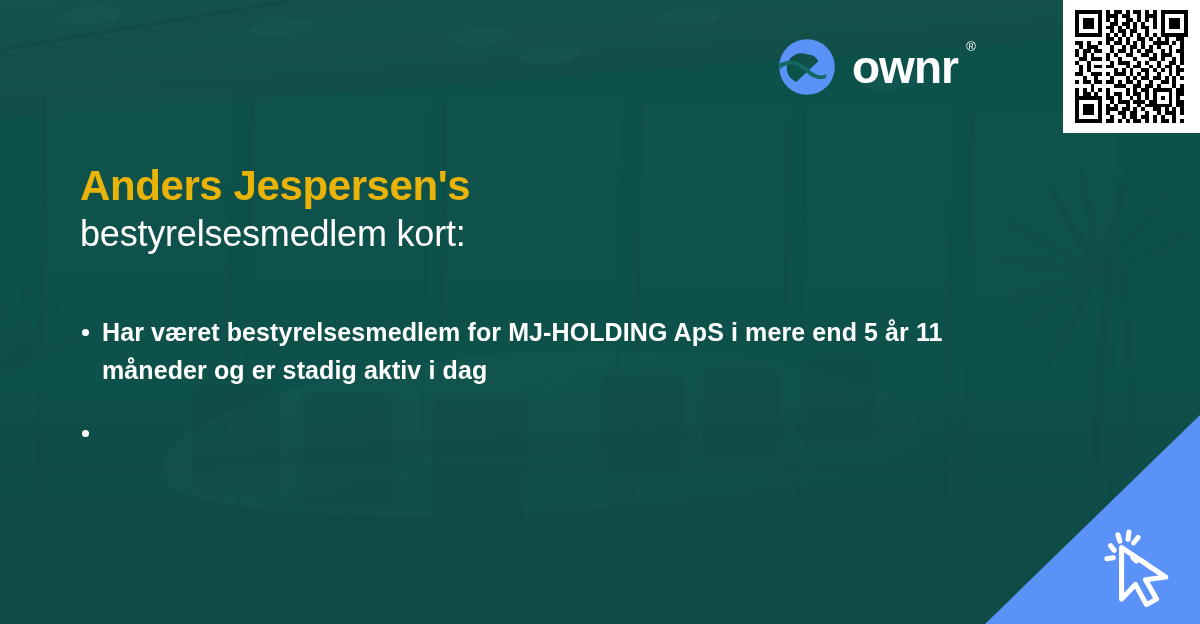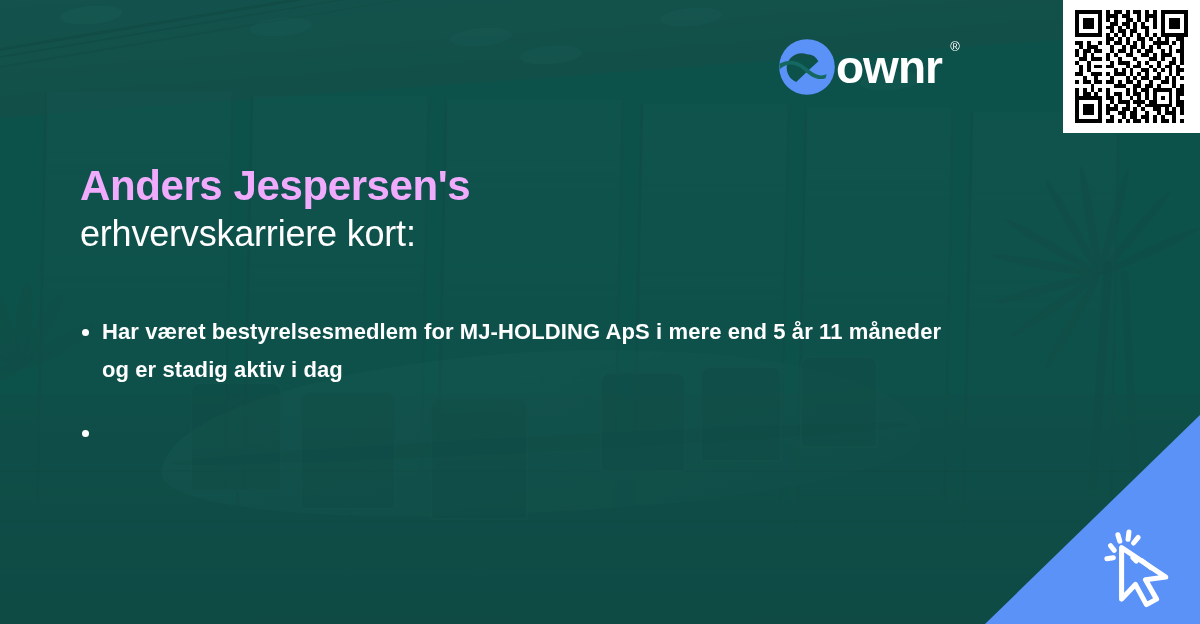--- a/index.html
+++ b/index.html
@@ -114,21 +114,21 @@
     position:absolute; inset:0;
     background:rgba(19,104,96,.55);
   }
 
   
   .content { position:absolute; inset:0; }
 
   
   .logo {
     position:absolute; left:778px; top:38px;
-    display:flex; align-items:center; 
+    display:flex; align-items:center; gap:16px;
   }
   .logo-mark { width:58px; height:58px; display:block; }
   .logo-word {
     position:relative;
     font-size:46px; font-weight:bold; color:#ffffff;
     letter-spacing:-1px; line-height:58px;
   }
   .logo-reg {
     position:absolute; top:2px; right:-17px;
     font-size:13px; font-weight:normal; line-height:13px;
@@ -139,35 +139,35 @@
     position:absolute; left:1063px; top:0px;
     width:137px; height:133px;
     background:#ffffff;
     display:flex; align-items:center; justify-content:center;
   }
   .qr svg { width:113px; height:113px; display:block; }
 
   
   .headline { position:absolute; left:80px; top:161px; }
   .h-line1 {
-    font-size:42px; font-weight:bold; color:#f0abfc;
+    font-size:42px; font-weight:bold; color:#eab308;
     line-height:50px; letter-spacing:-.4px;
   }
   .h-line2 {
     font-size:36px; font-weight:normal; color:#ffffff;
     line-height:46px; letter-spacing:-.2px;
   }
 
   
   .bullets { position:absolute; left:80px; top:313px; width:880px; }
   .bullet {
     position:relative;
     padding-left:22px;
     margin-bottom:25px;
-    font-size:22px; font-weight:bold; color:#ffffff;
+    font-size:25px; font-weight:bold; color:#ffffff;
     line-height:38px; letter-spacing:.1px;
   }
   .bullet:last-child { margin-bottom:0; }
   .bullet .dot {
     position:absolute; left:2px; top:16px;
     width:7px; height:7px; border-radius:50%; background:#ffffff;
   }
 
   
   .corner {
@@ -509,21 +509,21 @@
             <rect x="15" y="28" width="2" height="1"></rect>
           <rect x="18" y="28" width="1" height="1"></rect>
             <rect x="22" y="28" width="2" height="1"></rect>
           <rect x="27" y="28" width="1" height="1"></rect>
         </g>
       </svg>
     </div>
 
     <div class="headline">
       <div class="h-line1">Anders Jespersen's</div>
-      <div class="h-line2">erhvervskarriere kort:</div>
+      <div class="h-line2">bestyrelsesmedlem kort:</div>
     </div>
 
     <div class="bullets">
       <div class="bullet">
         <span class="dot"></span>
         <span>Har været bestyrelsesmedlem for MJ-HOLDING ApS i mere end 5 år 11 måneder og er stadig aktiv i dag</span>
       </div>
       <div class="bullet">
         <span class="dot"></span>
       </div>

